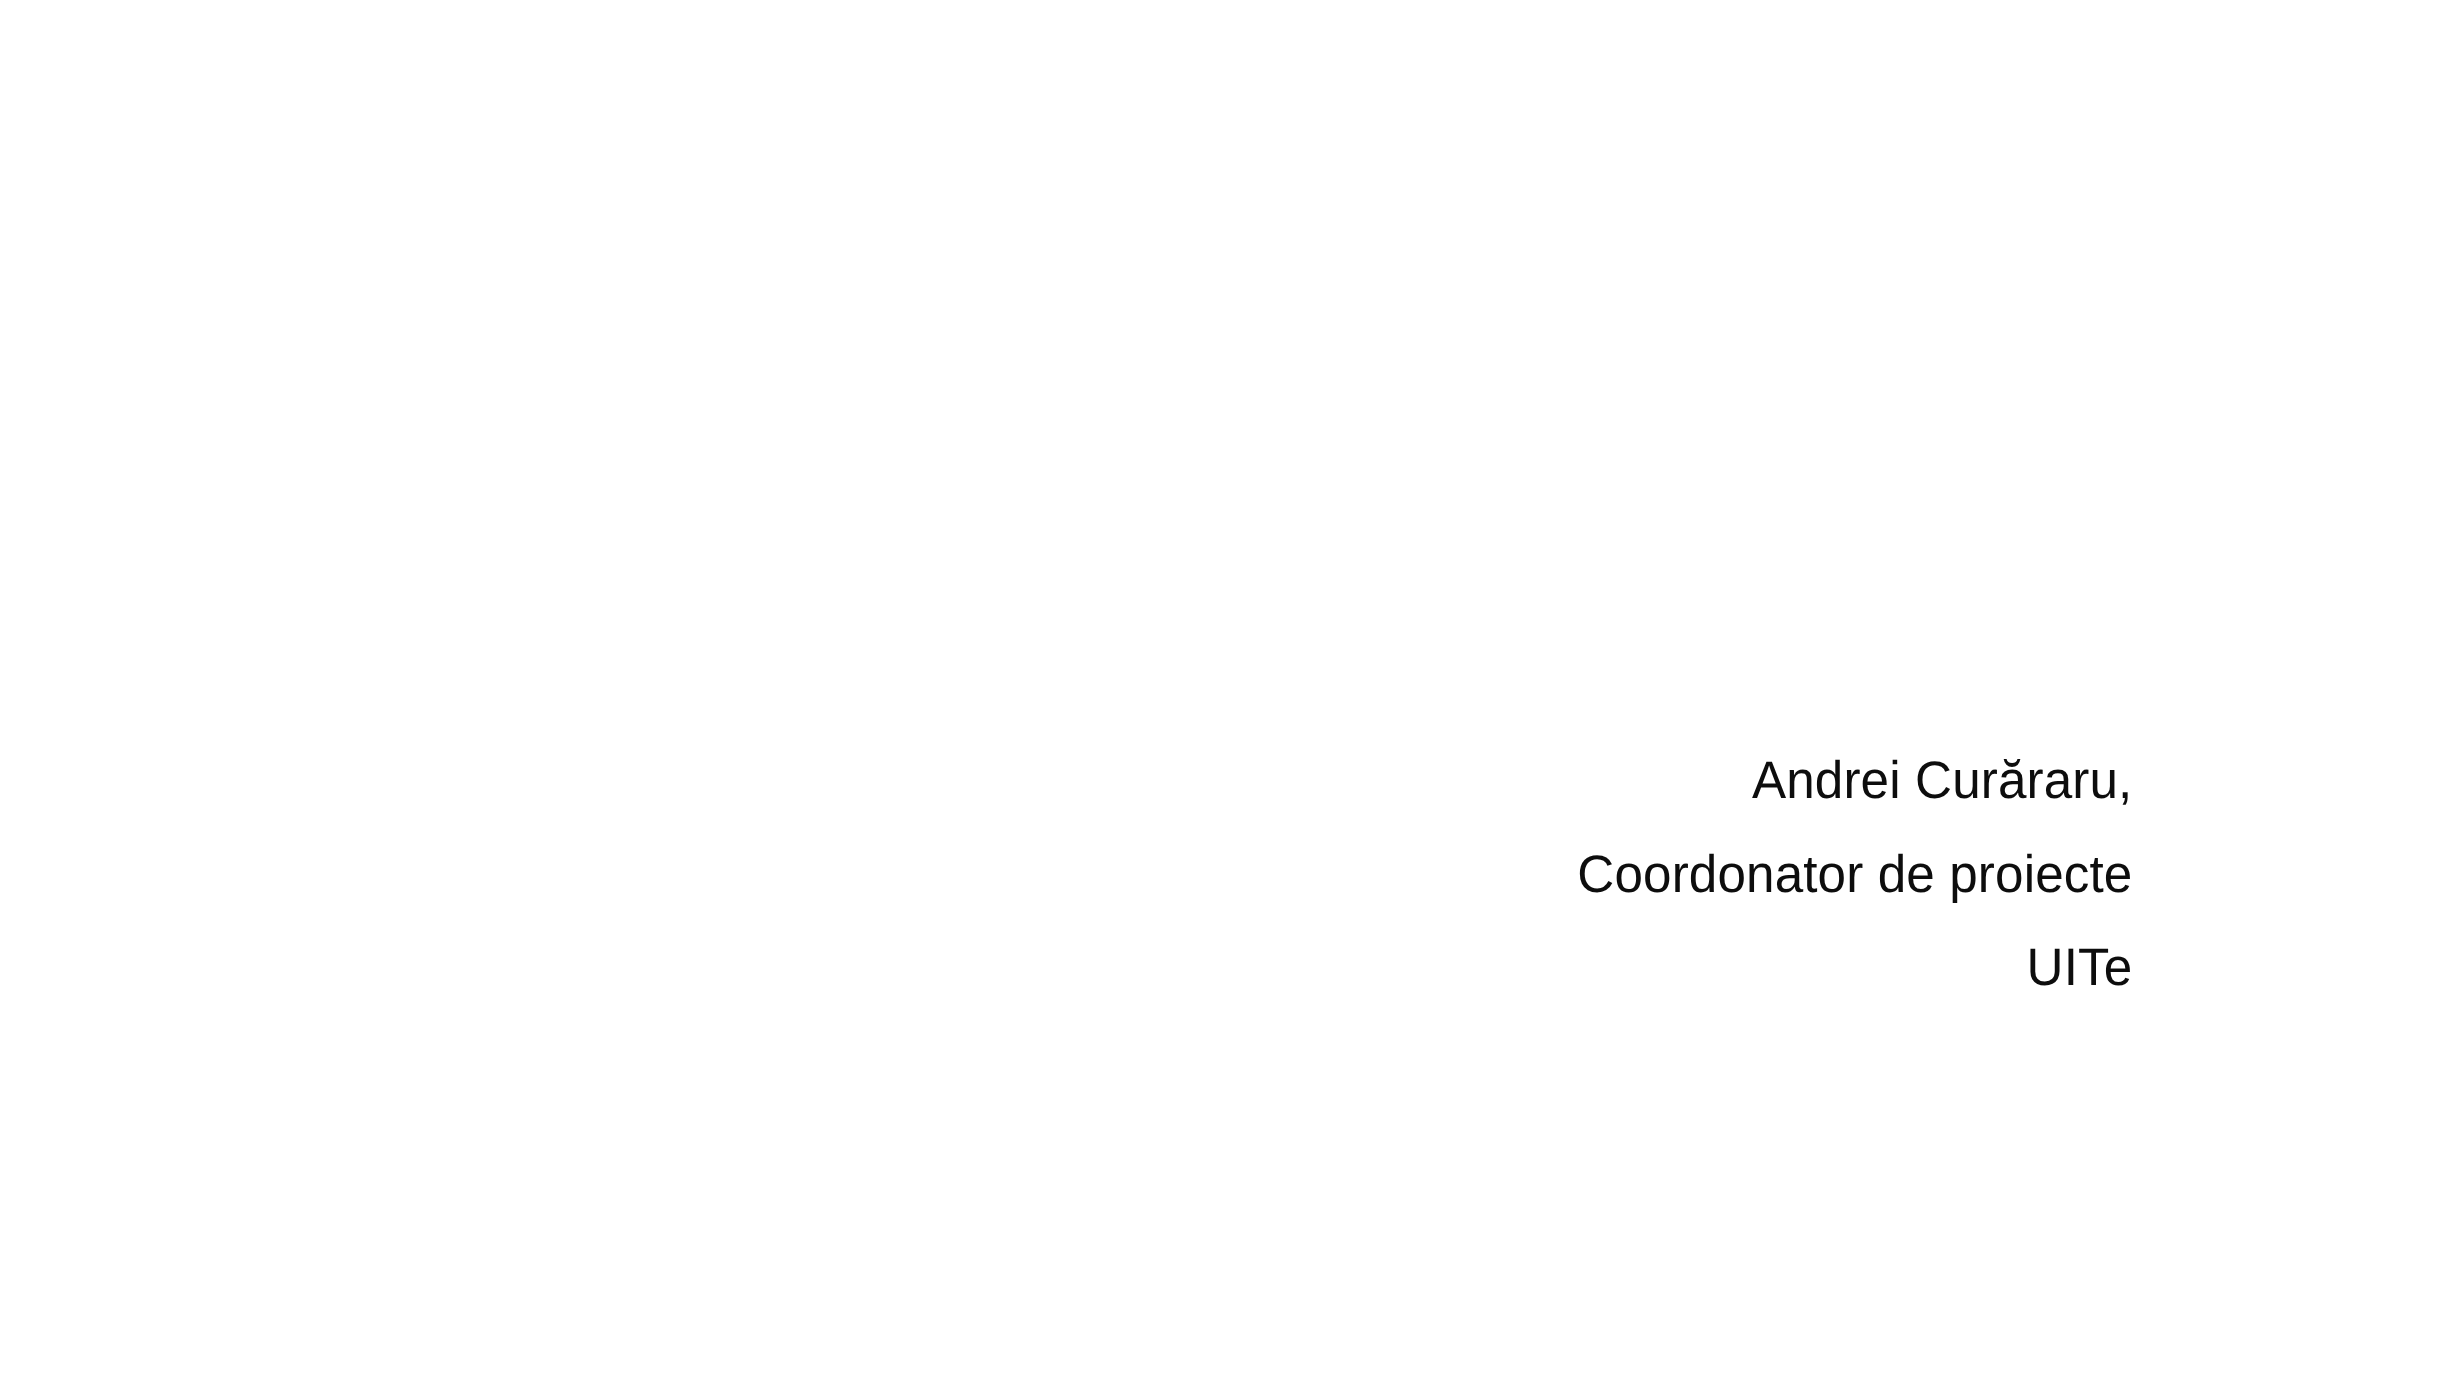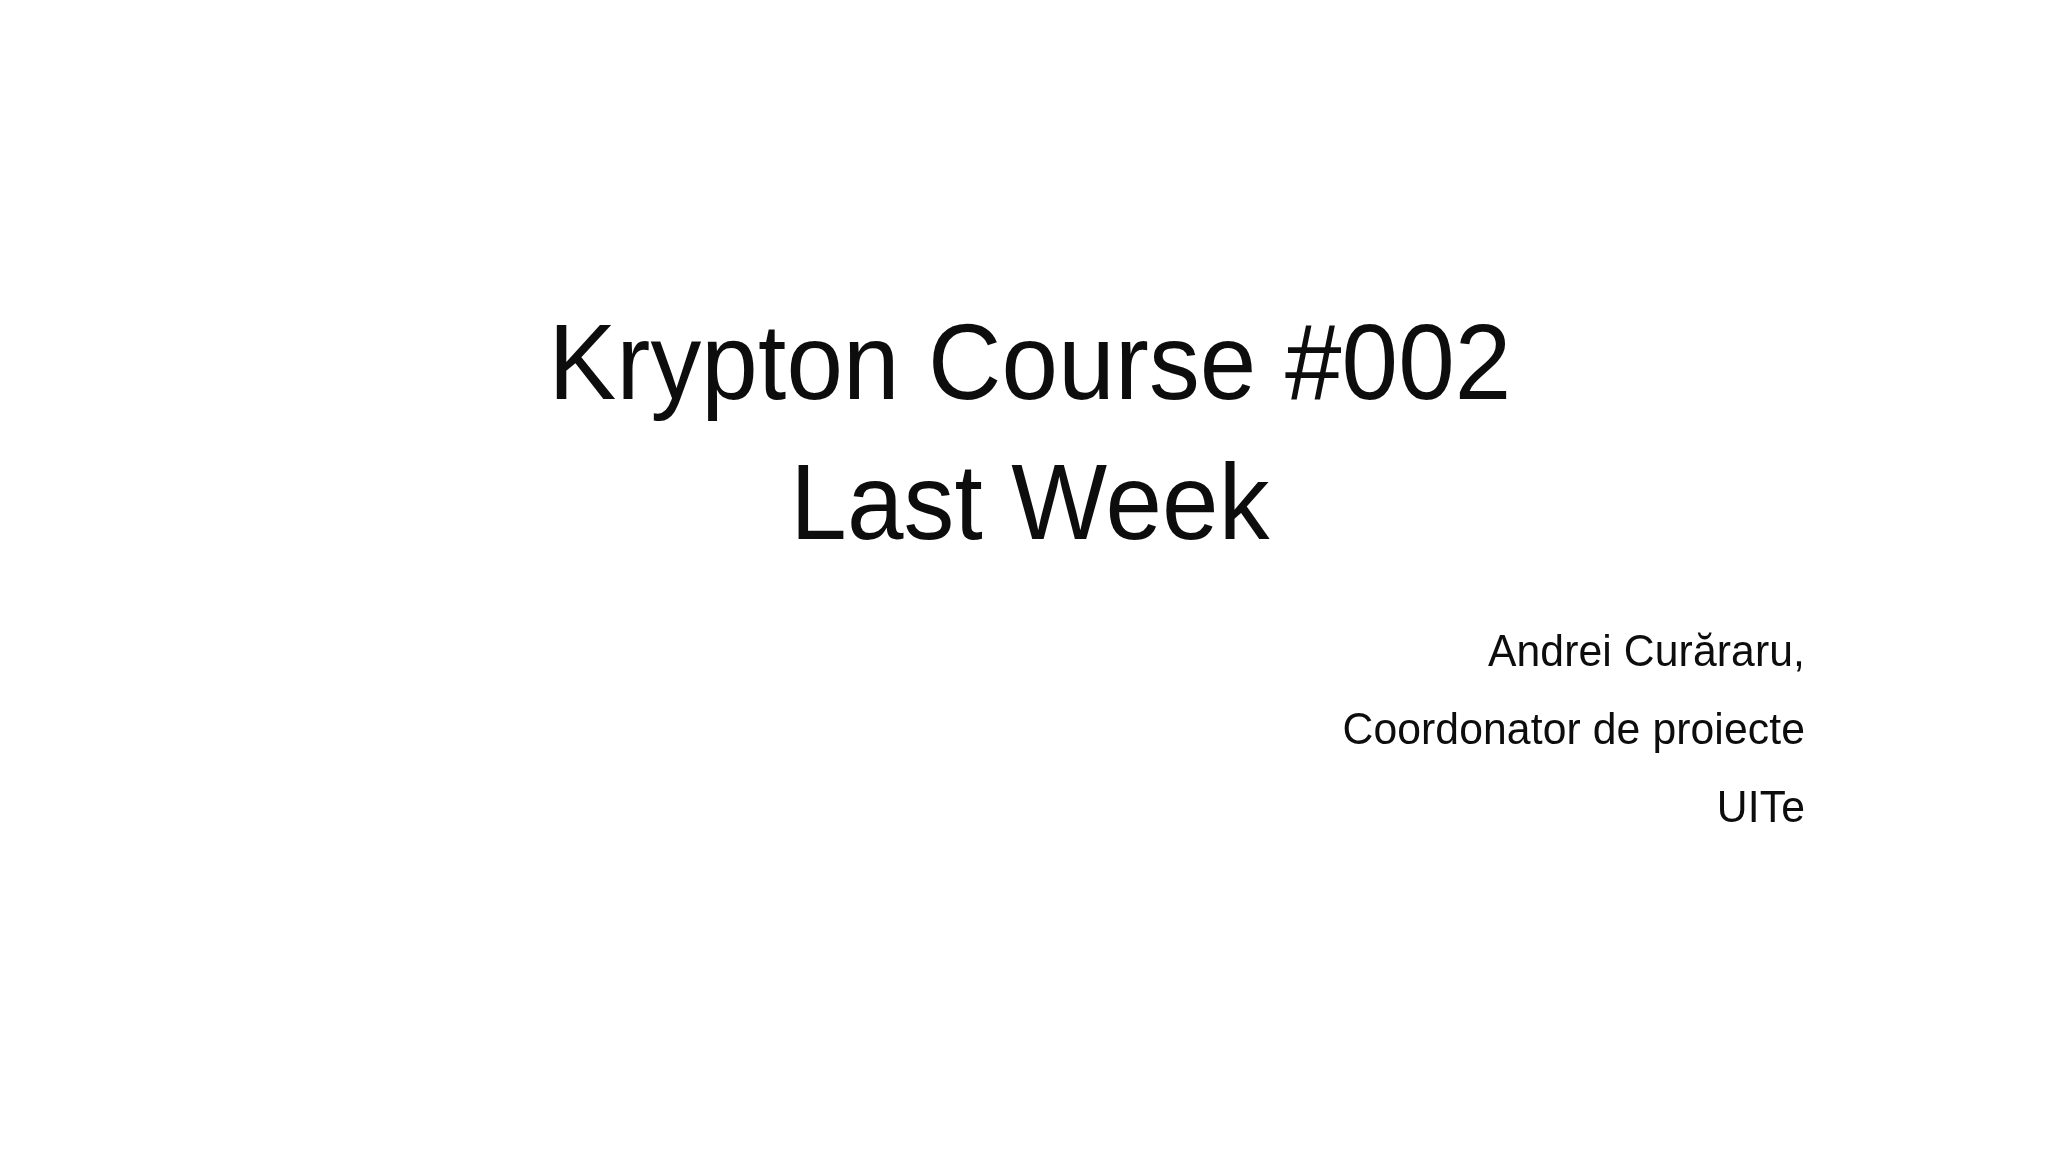--- a/index.html
+++ b/index.html
@@ -43,21 +43,21 @@
     letter-spacing: 0.2px;
     color: #0d0d0d;
     white-space: pre;
     transform: scaleX(0.94);
     transform-origin: center center;
   }
 
   
   .subtitle-block {
     position: absolute;
-    left: 600px;
+    left: 572px;
     top: 612px;
     width: 1205px;
     text-align: right;
     color: #000000;
   }
 
   .subtitle-line {
     display: block;
     font-family: "Liberation Sans", sans-serif;
     font-size: 44px;
@@ -68,24 +68,20 @@
     white-space: pre;
     transform: scaleX(0.97);
     transform-origin: right center;
   }
 </style>
 </head>
 <body>
 
 <div class="slide">
 
-  <div class="title-block">
-    <span class="title-line">Krypton Course #002</span>
-    <span class="title-line">Last Week</span>
-  </div>
 
   <div class="subtitle-block">
     <span class="subtitle-line">Andrei Curăraru,</span>
     <span class="subtitle-line">Coordonator de proiecte</span>
     <span class="subtitle-line">UITe</span>
   </div>
 
 </div>
 
 </body></html>

